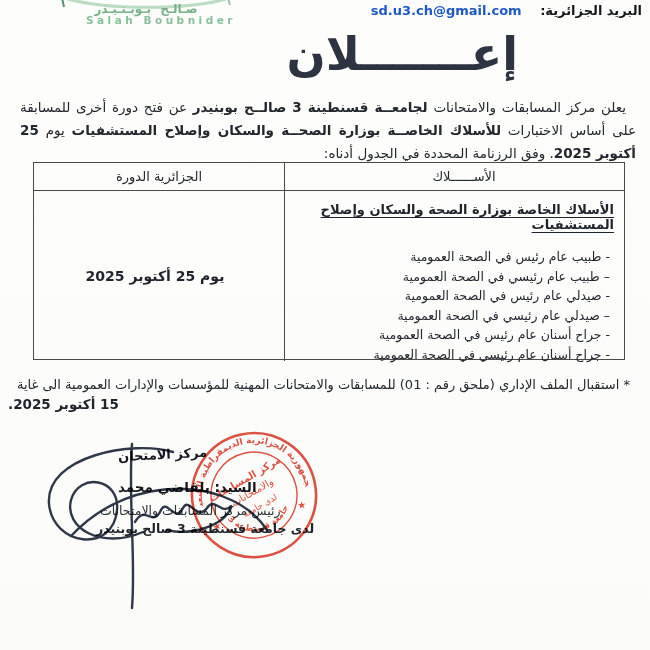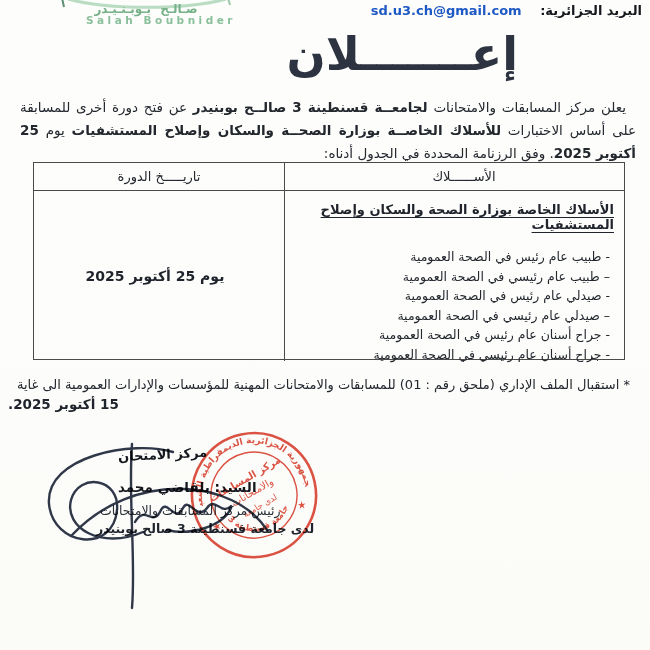--- a/index.html
+++ b/index.html
@@ -76,21 +76,21 @@
     <span class="val">sd.u3.ch@gmail.com</span>
   </div>
 
   <div class="title">إعـــــــلان</div>
 
   <p class="intro"><span>يعلن مركز المسابقات والامتحانات </span><span class="b">لجامعــة قسنطينة 3 صالــح بوبنيدر</span><span> عن فتح دورة أخرى للمسابقة  على أساس الاختبارات </span><span class="b">للأسلاك الخاصــة بوزارة الصحــة والسكان وإصلاح المستشفيات</span><span> يوم </span><span class="b">25 أكتوبر 2025</span><span>. وفق الرزنامة المحددة  في الجدول أدناه:</span></p>
 
   <div class="tbl">
     <div class="tbl-header">
       <div class="hcell col-corps">الأســــــلاك</div>
-      <div class="hcell col-date">تاريـــــخ الدورة</div>
+      <div class="hcell col-date">الجزائرية الدورة</div>
     </div>
     <div class="tbl-body">
       <div class="col-corps">
         <div class="corps-title">الأسلاك الخاصة بوزارة الصحة والسكان وإصلاح المستشفيات</div>
         <div class="positions">
           <div>- طبيب عام رئيس في الصحة العمومية</div>
           <div>– طبيب عام رئيسي في الصحة العمومية</div>
           <div>- صيدلي عام رئيس في الصحة العمومية</div>
           <div>– صيدلي عام رئيسي في الصحة العمومية</div>
           <div>- جراح أسنان عام رئيس في الصحة العمومية</div>

